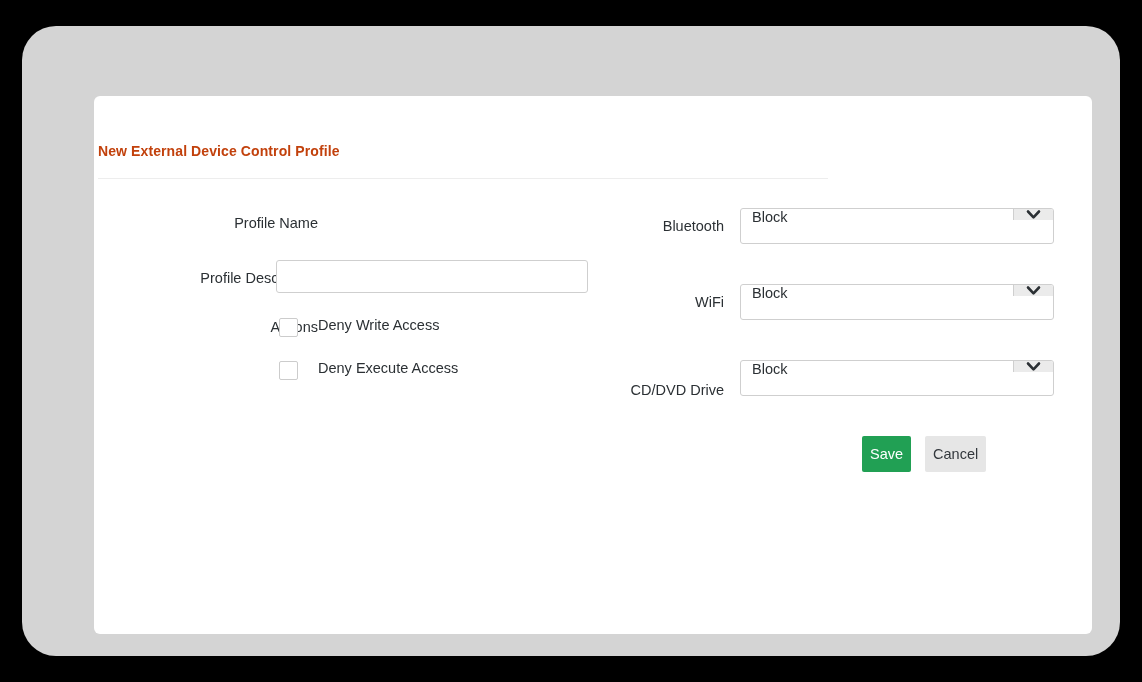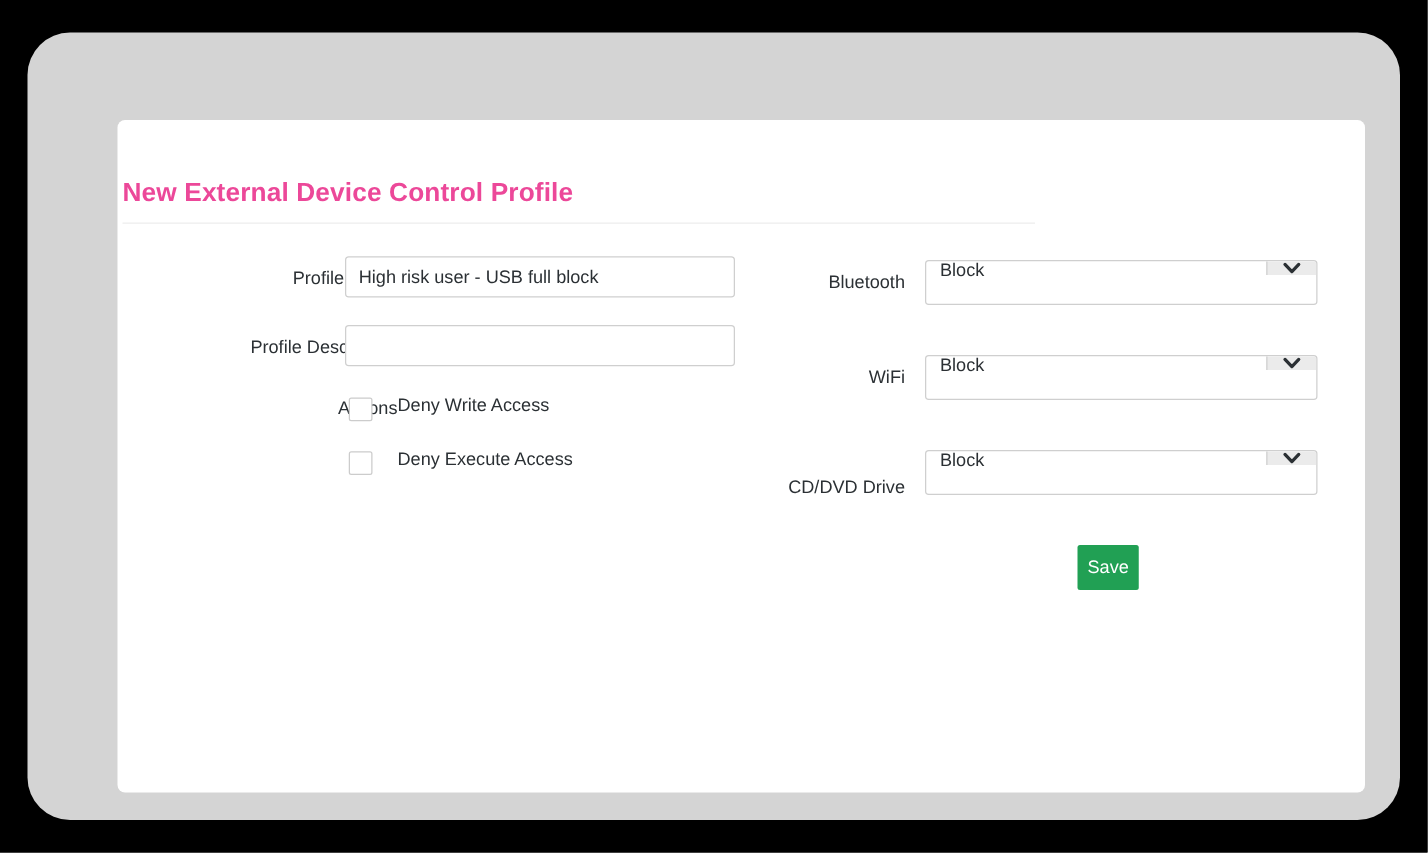--- a/index.html
+++ b/index.html
@@ -33,23 +33,23 @@
     height: 538px;
     background: #ffffff;
     border-radius: 6px;
   }
 
   
   #page-title {
     position: absolute;
     left: 4px;
     top: 47px;
-    font-size: 21px;
+    font-size: 14px;
     font-weight: 600;
-    color: #ec4899;
+    color: #c2410c;
     letter-spacing: 0.1px;
     white-space: nowrap;
   }
   #title-divider {
     position: absolute;
     left: 4px;
     top: 82px;
     width: 730px;
     height: 1px;
     background: #ededed;
@@ -175,21 +175,20 @@
 </head>
 <body>
 
 <div id="outer-frame">
   <div id="dialog-card">
 
     <div id="page-title">New External Device Control Profile</div>
     <div id="title-divider"></div>
 
     <div class="field-label" id="label-profile-name">Profile Name</div>
-    <input class="text-input" id="input-profile-name" type="text" value="High risk user - USB full block" style="">
 
     <div class="field-label" id="label-profile-desc">Profile Description</div>
     <input class="text-input" id="input-profile-desc" type="text" value="" style="">
 
     <div class="field-label" id="label-actions">Actions</div>
 
     <div id="actions-list">
 
 
       <div class="checkbox-row">
@@ -231,16 +230,17 @@
       <span class="select-value">Block</span>
       <span class="select-arrow">
         <svg width="15" height="11" viewBox="0 0 15 11">
           <path d="M2 2.5 L7.5 8.3 L13 2.5" fill="none" stroke="#2b3034" stroke-width="2.6" stroke-linecap="round" stroke-linejoin="round"></path>
         </svg>
       </span>
     </div>
 
     <div id="button-bar">
       <button class="btn" id="save-button">Save</button>
+      <button class="btn" id="cancel-button">Cancel</button>
     </div>
 
   </div>
 </div>
 
 </body></html>

